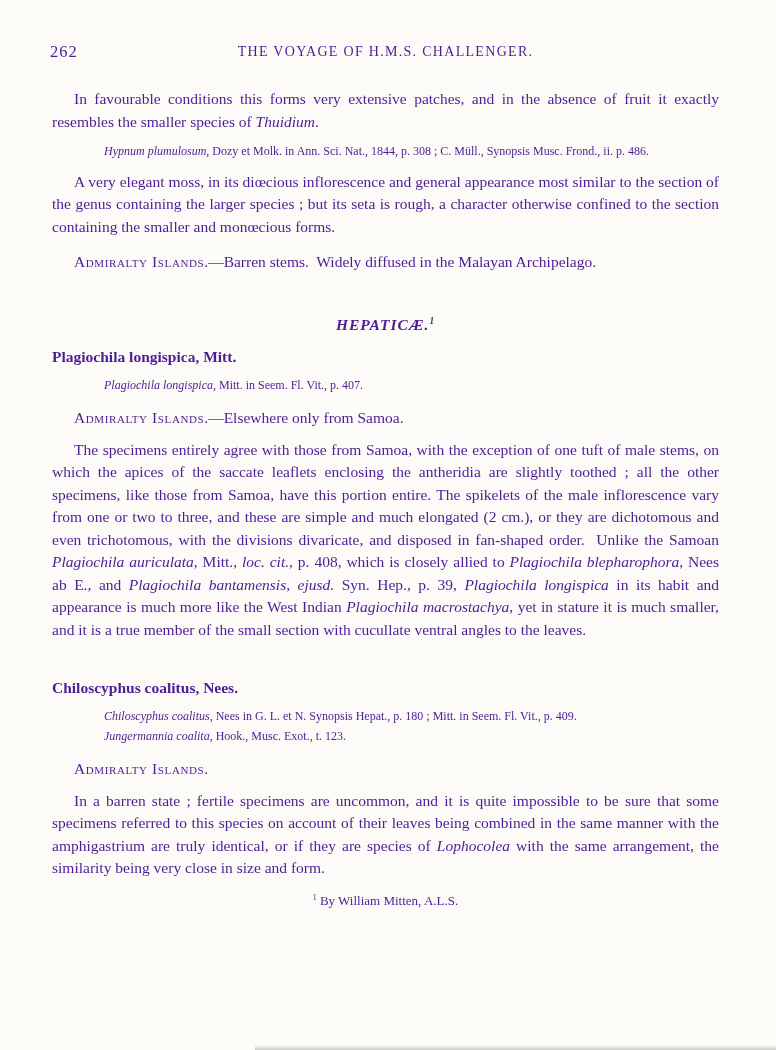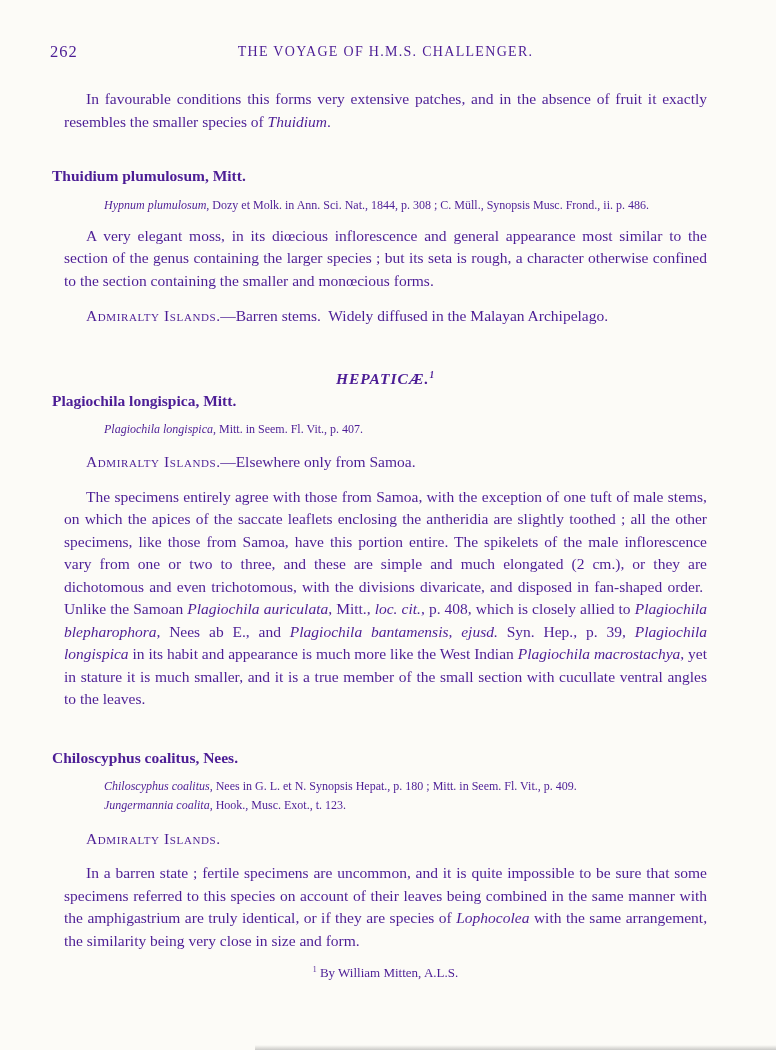--- a/index.html
+++ b/index.html
@@ -17,33 +17,33 @@
     line-height: 22.5px;
     padding: 40px 57px 0 52px;
     position: relative;
     overflow: hidden;
   }
 
   .page-header { position: relative; height: 22px; text-align: center; }
   .page-number { position: absolute; left: -2px; top: 1px; font-size: 16.5px; letter-spacing: 1px; }
   .running-title { font-size: 14px; letter-spacing: 1.3px; }
 
-  .para { margin: 12px; text-align: justify; text-indent: 22px; }
+  .para { margin: 0; text-align: justify; text-indent: 22px; }
   .species-heading { margin: 0; font-size: 15.5px; font-weight: bold; line-height: 22px; }
   .section-heading { margin: 0; text-align: center; font-size: 15.5px; font-weight: bold; letter-spacing: 1px; line-height: 22px; font-style: italic; }
   .citation { margin: 0 0 0 52px; font-size: 12px; line-height: 19.5px; text-align: justify; }
   .footnote { margin: 0; text-align: center; font-size: 13px; line-height: 18px; }
 
   .it  { font-style: italic; }
   .sc  { font-variant: small-caps; letter-spacing: 0.6px; }
   .sup { vertical-align: super; font-size: 0.6em; line-height: 0; }
 
   .mt-8  { margin-top: 8px; }
   .mt-9  { margin-top: 9px; }
-  .mt-10 { }
+  .mt-10 { margin-top: 10px; }
   .mt-12 { margin-top: 12px; }
   .mt-13 { margin-top: 13px; }
   .mt-26 { margin-top: 26px; }
   .mt-28 { margin-top: 36px; }
   .mt-32 { margin-top: 32px; }
   .mt-40 { margin-top: 40px; }
 
   .scan-edge {
     position: absolute;
     bottom: 0;
@@ -58,21 +58,20 @@
 
 <div class="page">
 
   <header class="page-header">
     <span class="page-number">262</span>
     <span class="running-title">THE VOYAGE OF H.M.S. CHALLENGER.</span>
   </header>
 
   <p class="para mt-26"><span>In favourable conditions this forms very extensive patches, and in the absence of fruit it exactly resembles the smaller species of </span><span class="it">Thuidium</span><span>.</span></p>
 
-  <h3 class="species-heading mt-32">Thuidium plumulosum, Mitt.</h3>
   <p class="citation mt-9"><span class="it">Hypnum plumulosum</span><span>, Dozy et Molk. in Ann. Sci. Nat., 1844, p. 308 ; C. Müll., Synopsis Musc. Frond., ii. p. 486.</span></p>
   <p class="para mt-9"><span>A very elegant moss, in its diœcious inflorescence and general appearance most similar to the section of the genus containing the larger species ; but its seta is rough, a character otherwise confined to the section containing the smaller and monœcious forms.</span></p>
   <p class="para mt-13"><span class="sc">Admiralty Islands</span><span>.—Barren stems.&nbsp; Widely diffused in the Malayan Archipelago.</span></p>
 
   <h2 class="section-heading mt-40"><span>HEPATICÆ.</span><span class="sup">1</span></h2>
 
   <h3 class="species-heading mt-10">Plagiochila longispica, Mitt.</h3>
   <p class="citation mt-8"><span class="it">Plagiochila longispica</span><span>, Mitt. in Seem. Fl. Vit., p. 407.</span></p>
   <p class="para mt-12"><span class="sc">Admiralty Islands</span><span>.—Elsewhere only from Samoa.</span></p>
   <p class="para mt-9"><span>The specimens entirely agree with those from Samoa, with the exception of one tuft of male stems, on which the apices of the saccate leaflets enclosing the antheridia are slightly toothed ; all the other specimens, like those from Samoa, have this portion entire. The spikelets of the male inflorescence vary from one or two to three, and these are simple and much elongated (2 cm.), or they are dichotomous and even trichotomous, with the divisions divaricate, and disposed in fan-shaped order.&nbsp; Unlike the Samoan </span><span class="it">Plagiochila auriculata</span><span>, Mitt., </span><span class="it">loc. cit.</span><span>, p. 408, which is closely allied to </span><span class="it">Plagiochila blepharophora</span><span>, Nees ab E., and </span><span class="it">Plagiochila bantamensis, ejusd.</span><span> Syn. Hep., p. 39, </span><span class="it">Plagiochila longispica</span><span> in its habit and appearance is much more like the West Indian </span><span class="it">Plagiochila macrostachya</span><span>, yet in stature it is much smaller, and it is a true member of the small section with cucullate ventral angles to the leaves.</span></p>

